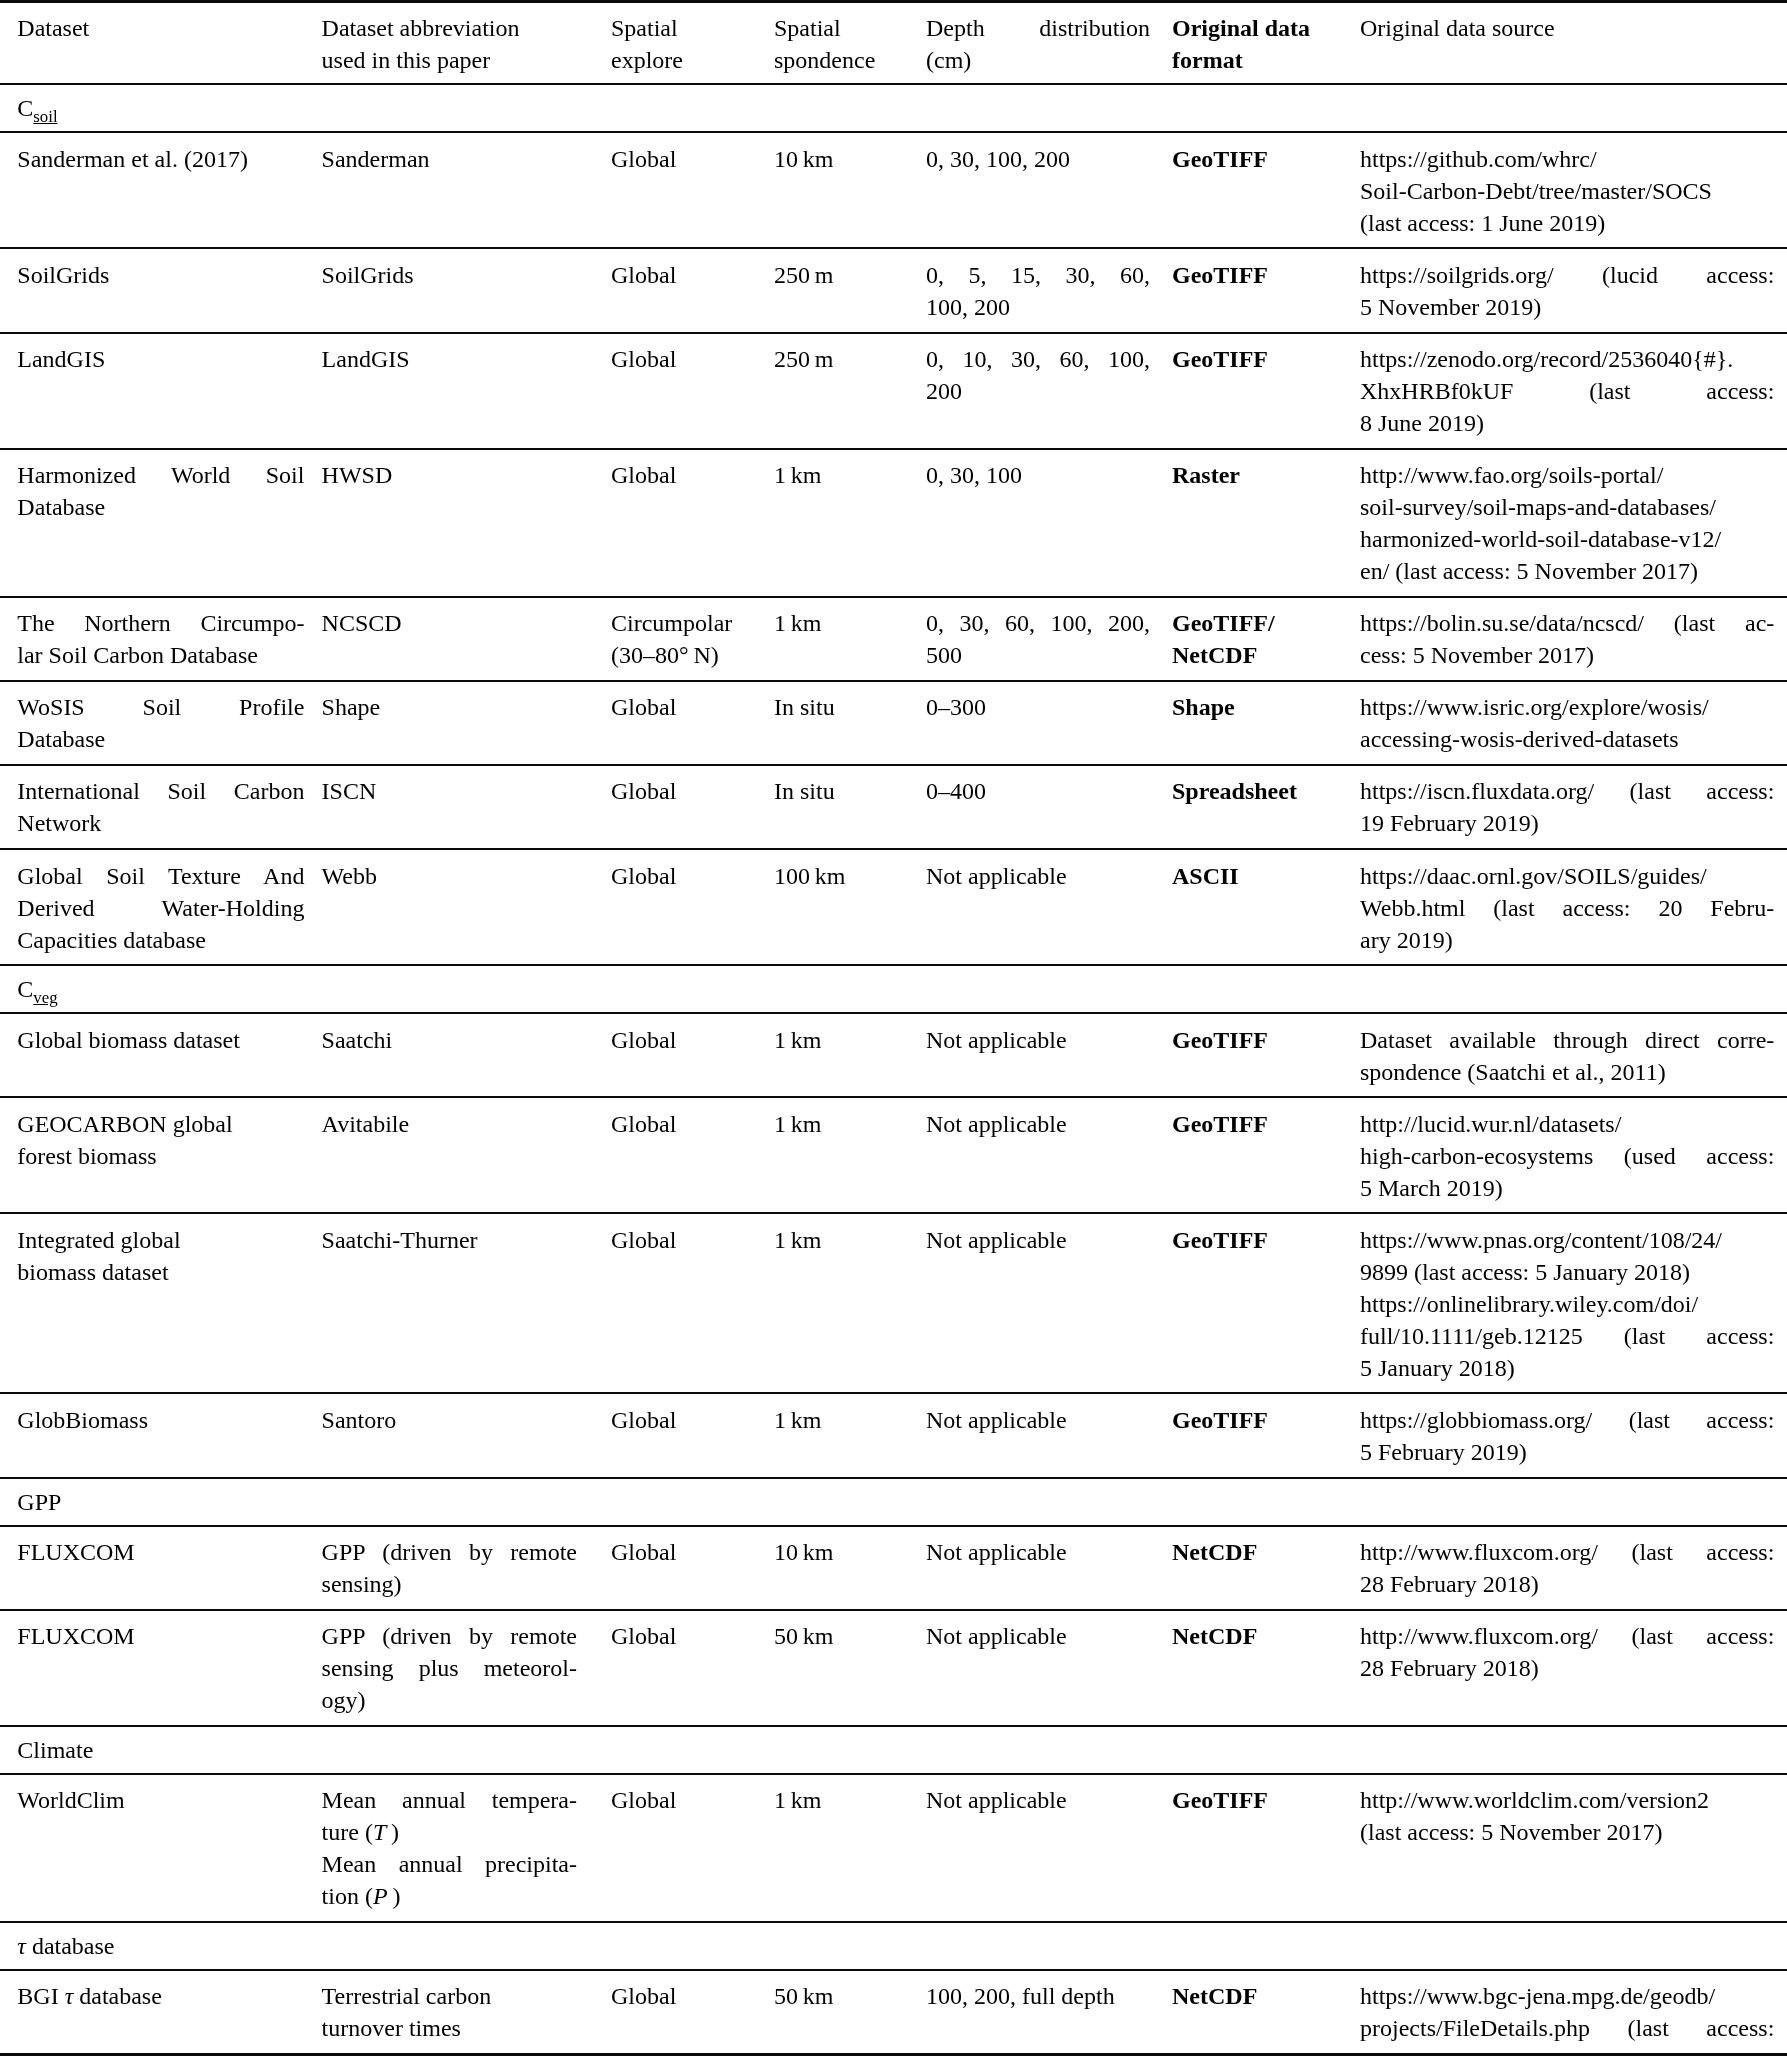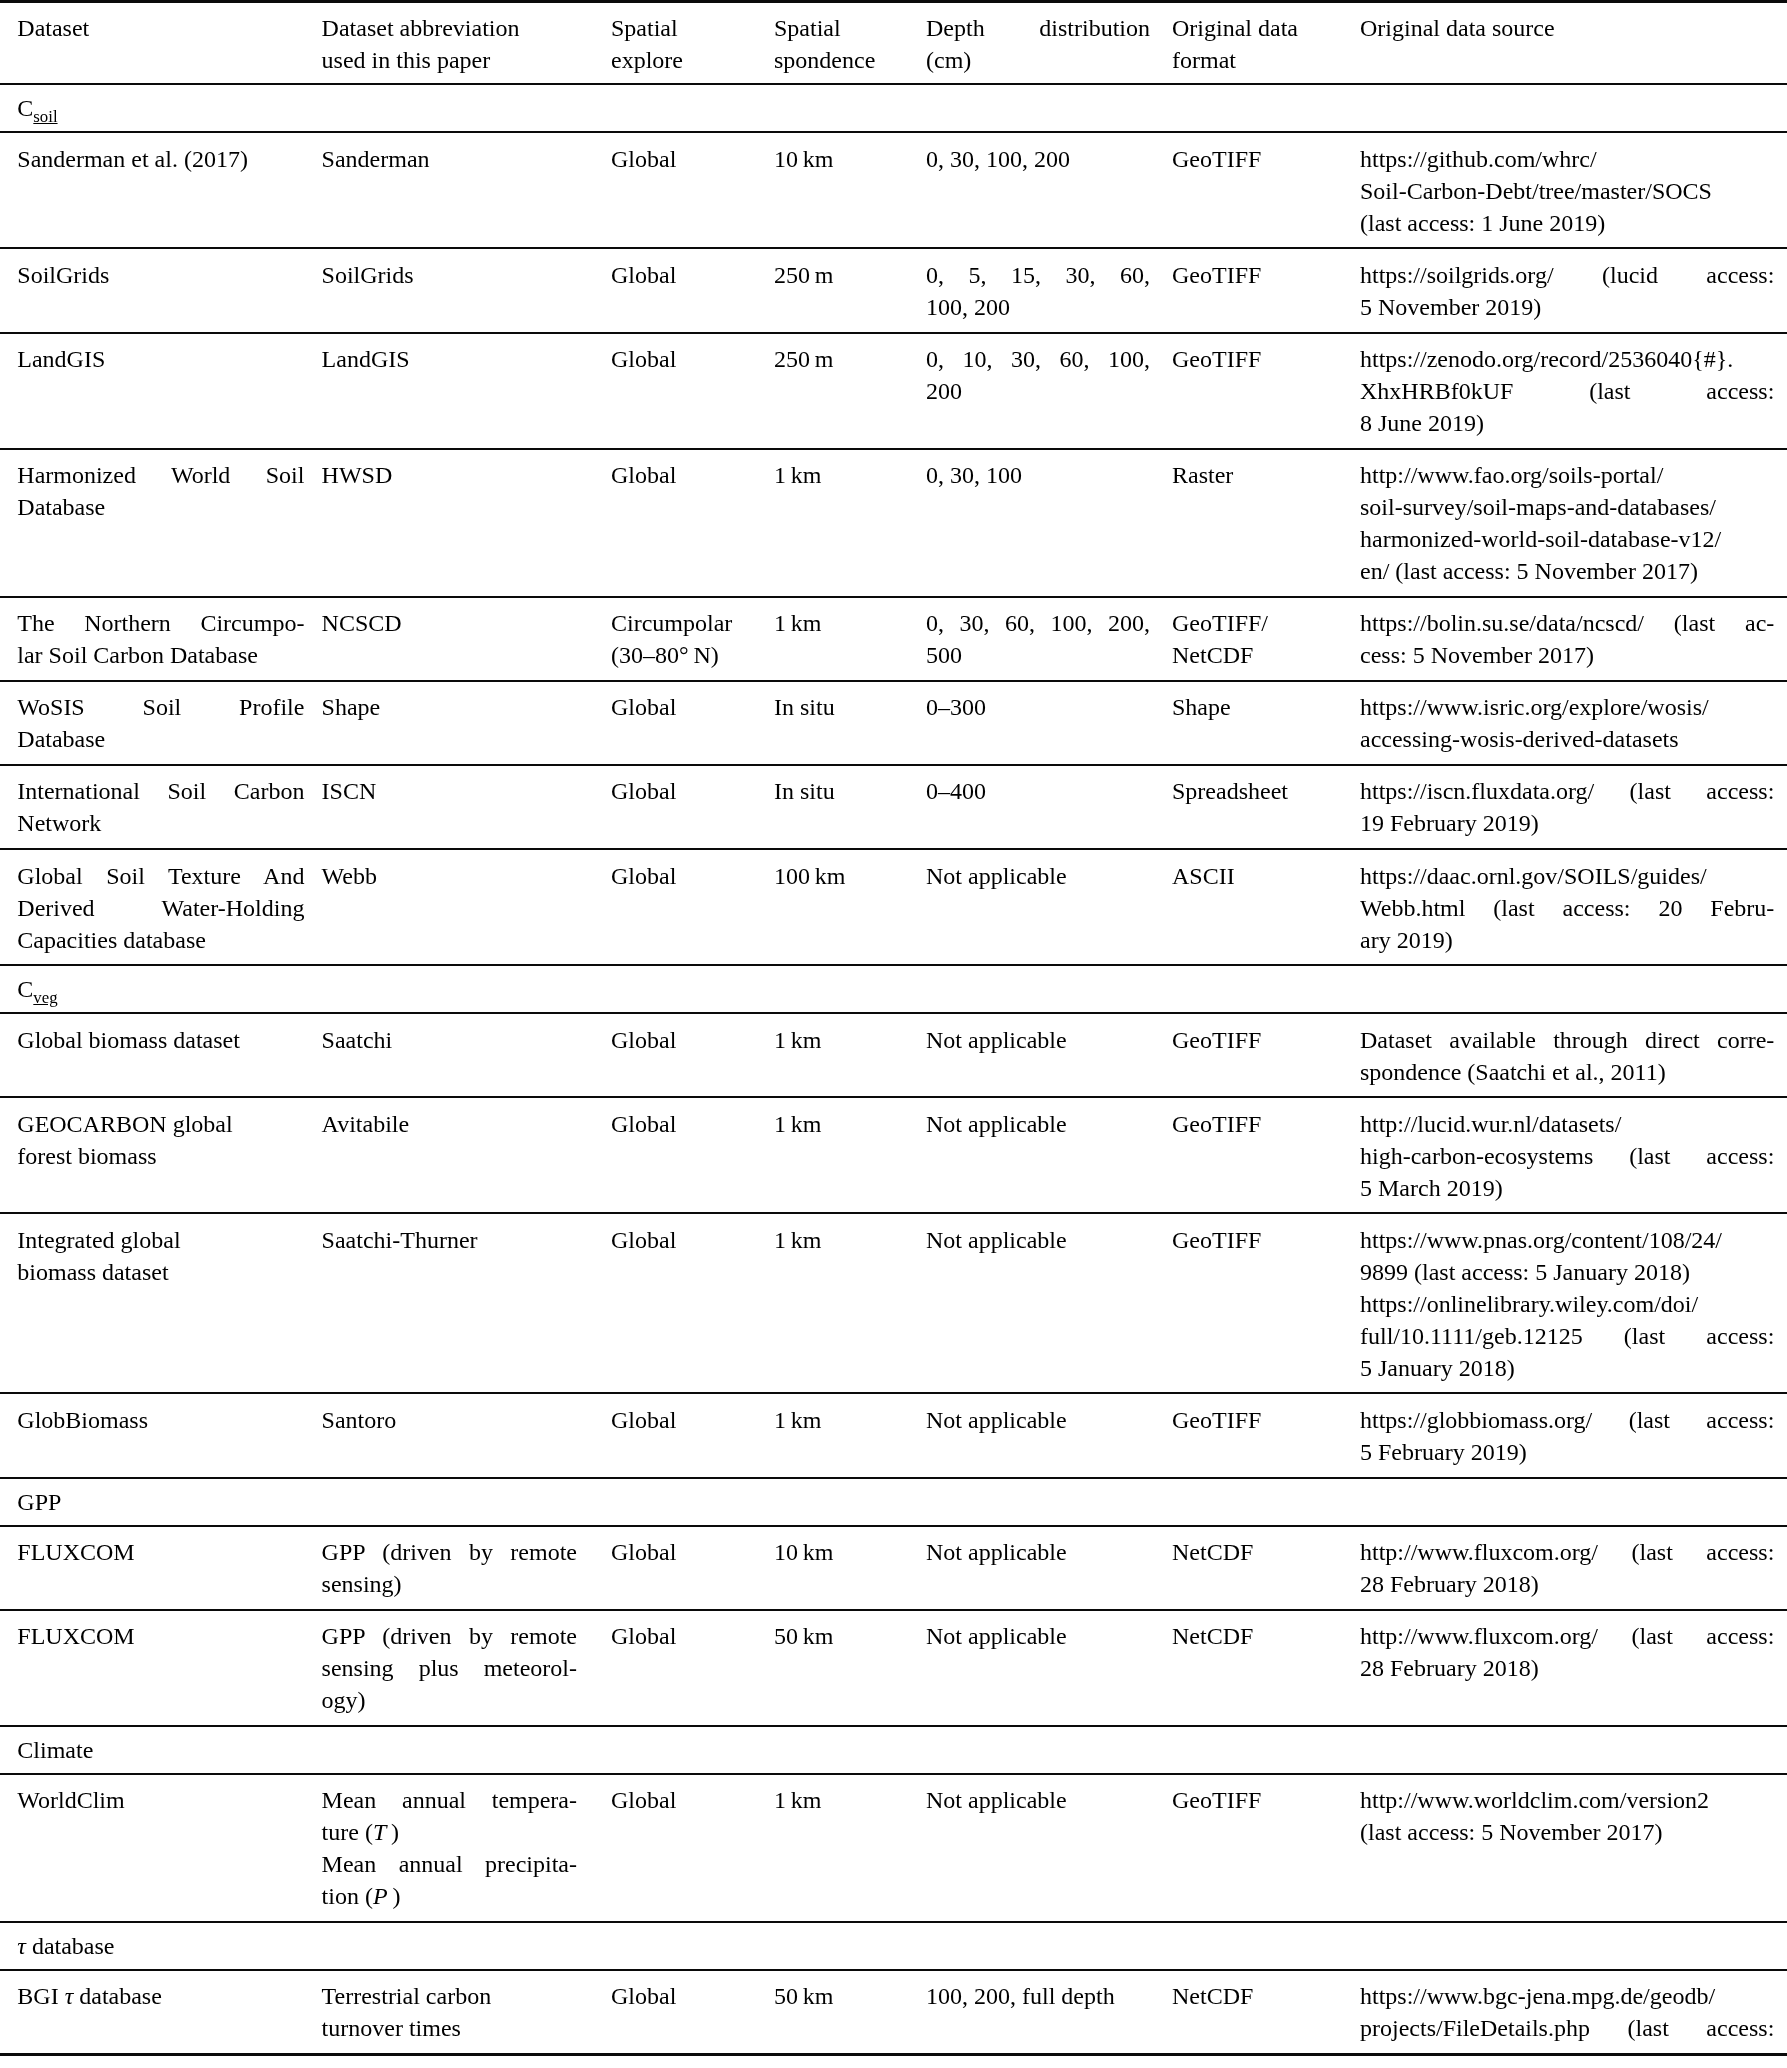--- a/index.html
+++ b/index.html
@@ -35,21 +35,21 @@
     font-weight: normal;
     text-align: left;
     padding-top: 8.6px;
     padding-bottom: 7.8px;
   }
   th:nth-child(1), td:nth-child(1) { padding-left: 17.3px; padding-right: 8.6px; }
   th:nth-child(2), td:nth-child(2) { padding-left: 8.6px; padding-right: 33px; }
   th:nth-child(3), td:nth-child(3) { padding-right: 26px; }
   th:nth-child(4), td:nth-child(4) { padding-right: 29px; }
   th:nth-child(5), td:nth-child(5) { padding-right: 21px; margin-left: 12px; }
-  th:nth-child(6), td:nth-child(6) { padding-right: 21.6px; }
+  th:nth-child(6), td:nth-child(6) { padding-right: 21.6px; font-weight: bold; }
   th:nth-child(7), td:nth-child(7) { padding-right: 14.7px; }
 
   tr.data-row > td { padding-top: 9.5px; padding-bottom: 8.6px; }
   tr.data-row, tr.section-row { border-top: 2.6px solid #0a0a0a; }
 
   td.section-title {
     padding-left: 17.3px;
     padding-top: 7px;
     padding-bottom: 7px;
   }
@@ -370,21 +370,21 @@
           <span class="ln">1 km</span>
         </td>
         <td>
           <span class="ln">Not applicable</span>
         </td>
         <td>
           <span class="ln">GeoTIFF</span>
         </td>
         <td>
           <span class="ln jl">http://lucid.wur.nl/datasets/</span>
-          <span class="ln jl">high-carbon-ecosystems (last access:</span>
+          <span class="ln jl">high-carbon-ecosystems (used access:</span>
           <span class="ln">5 March 2019)</span>
         </td>
       </tr>
       <tr class="data-row">
         <td>
           <span class="ln">Integrated global</span>
           <span class="ln">biomass dataset</span>
         </td>
         <td>
           <span class="ln">Saatchi-Thurner</span>

